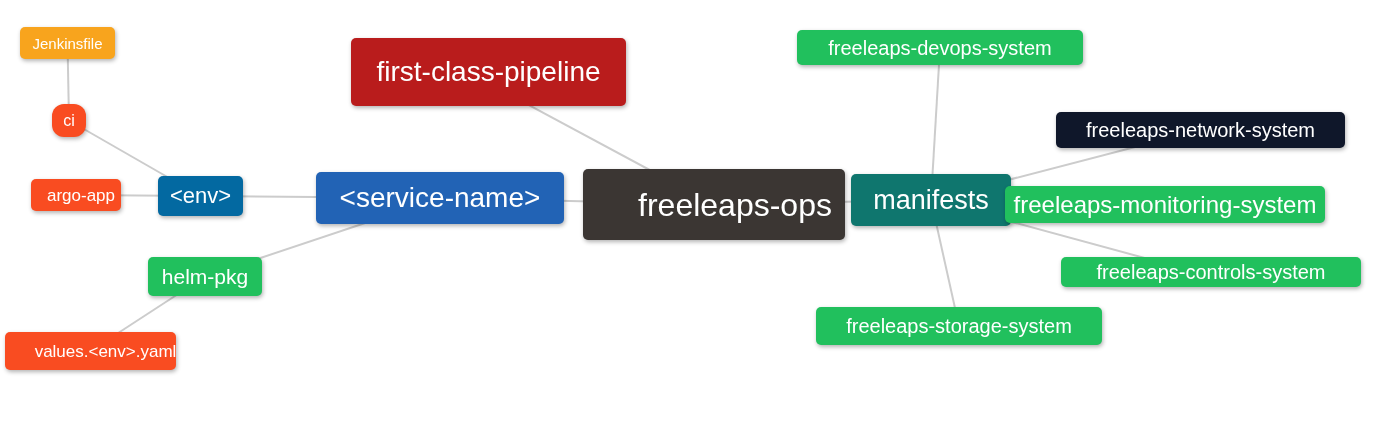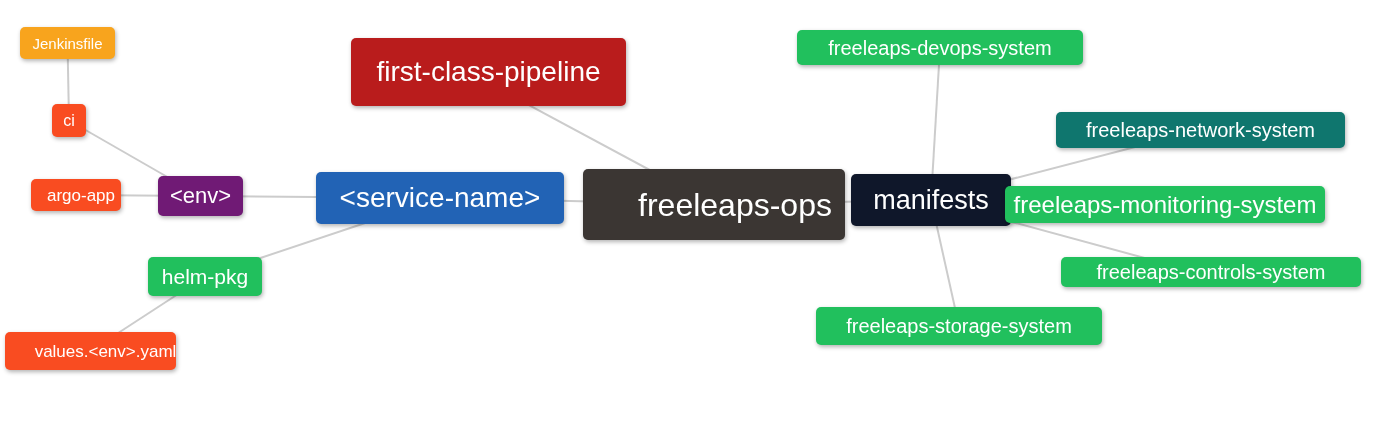--- a/index.html
+++ b/index.html
@@ -55,26 +55,26 @@
       <line x1="931" y1="200" x2="940" y2="47.5" stroke="#cccccc" stroke-width="2"></line>
       <line x1="931" y1="200" x2="1200.5" y2="130" stroke="#cccccc" stroke-width="2"></line>
       <line x1="931" y1="200" x2="1209" y2="204.5" stroke="#cccccc" stroke-width="2"></line>
       <line x1="931" y1="200" x2="1211" y2="276" stroke="#cccccc" stroke-width="2"></line>
       <line x1="931" y1="200" x2="959" y2="326" stroke="#cccccc" stroke-width="2"></line>
     </svg>
   <div id="nodes-layer">
       <div class="node" style="left: 583px; top: 169px; width: 262px; height: 71px; font-size: 32px; background: rgb(59, 54, 51); padding-left: 48px;">freeleaps-ops</div>
       <div class="node" style="left: 315px; top: 38px; width: 275px; height: 68px; font-size: 28px; background: #b91c1c; margin-left: 36px;">first-class-pipeline</div>
       <div class="node" style="left: 316px; top: 172px; width: 248px; height: 52px; font-size: 28px; background: rgb(34, 99, 181);">&lt;service-name&gt;</div>
-      <div class="node" style="left: 851px; top: 174px; width: 160px; height: 52px; font-size: 27px; background: #0f172a;">manifests</div>
-      <div class="node" style="left: 158px; top: 176px; width: 85px; height: 40px; font-size: 22px; background: #701a75; text-align: right;">&lt;env&gt;</div>
+      <div class="node" style="left: 851px; top: 174px; width: 160px; height: 52px; font-size: 27px; background: #0f766e;">manifests</div>
+      <div class="node" style="left: 158px; top: 176px; width: 85px; height: 40px; font-size: 22px; background: #0369a1; text-align: right;">&lt;env&gt;</div>
       <div class="node" style="left: 148px; top: 257px; width: 114px; height: 39px; font-size: 21px; background: rgb(33, 192, 93);">helm-pkg</div>
       <div class="node" style="left: 20px; top: 27px; width: 95px; height: 32px; font-size: 15px; background: rgb(248, 164, 29);">Jenkinsfile</div>
-      <div class="node" style="left: 52px; top: 104px; width: 34px; height: 33px; font-size: 16px; background: rgb(249, 76, 33);">ci</div>
+      <div class="node" style="left: 52px; top: 104px; width: 34px; height: 33px; font-size: 16px; background: rgb(249, 76, 33); border-radius: 12px;">ci</div>
       <div class="node" style="left: 31px; top: 179px; width: 90px; height: 32px; font-size: 17px; background: rgb(249, 76, 33); padding-left: 16px;">argo-app</div>
       <div class="node" style="left: 5px; top: 332px; width: 171px; height: 38px; font-size: 17px; background: rgb(249, 76, 33); padding-left: 36px;">values.&lt;env&gt;.yaml</div>
       <div class="node" style="left: 797px; top: 30px; width: 286px; height: 35px; font-size: 20px; background: rgb(33, 192, 93);">freeleaps-devops-system</div>
-      <div class="node" style="left: 1056px; top: 112px; width: 289px; height: 36px; font-size: 20px; background: #0f766e;">freeleaps-network-system</div>
+      <div class="node" style="left: 1056px; top: 112px; width: 289px; height: 36px; font-size: 20px; background: #0f172a;">freeleaps-network-system</div>
       <div class="node" style="left: 1005px; top: 186px; width: 320px; height: 37px; font-size: 24px; background: rgb(33, 192, 93);">freeleaps-monitoring-system</div>
       <div class="node" style="left: 1061px; top: 257px; width: 300px; height: 30px; font-size: 20px; background: rgb(33, 192, 93);">freeleaps-controls-system</div>
       <div class="node" style="left: 816px; top: 307px; width: 286px; height: 38px; font-size: 20px; background: rgb(33, 192, 93);">freeleaps-storage-system</div>
     </div>
 </div>
 
 </body></html>

